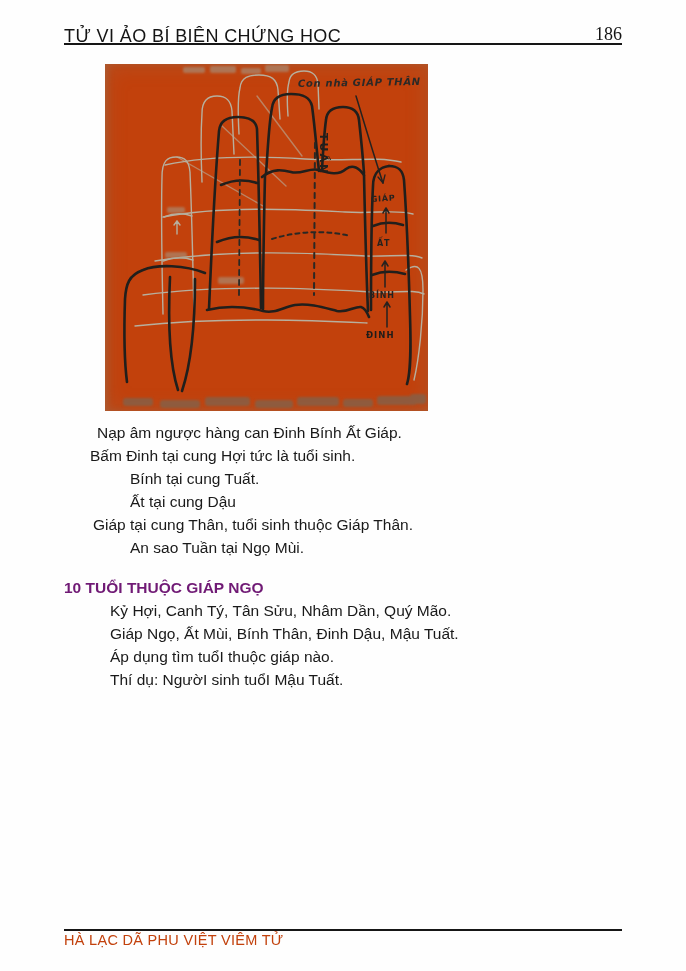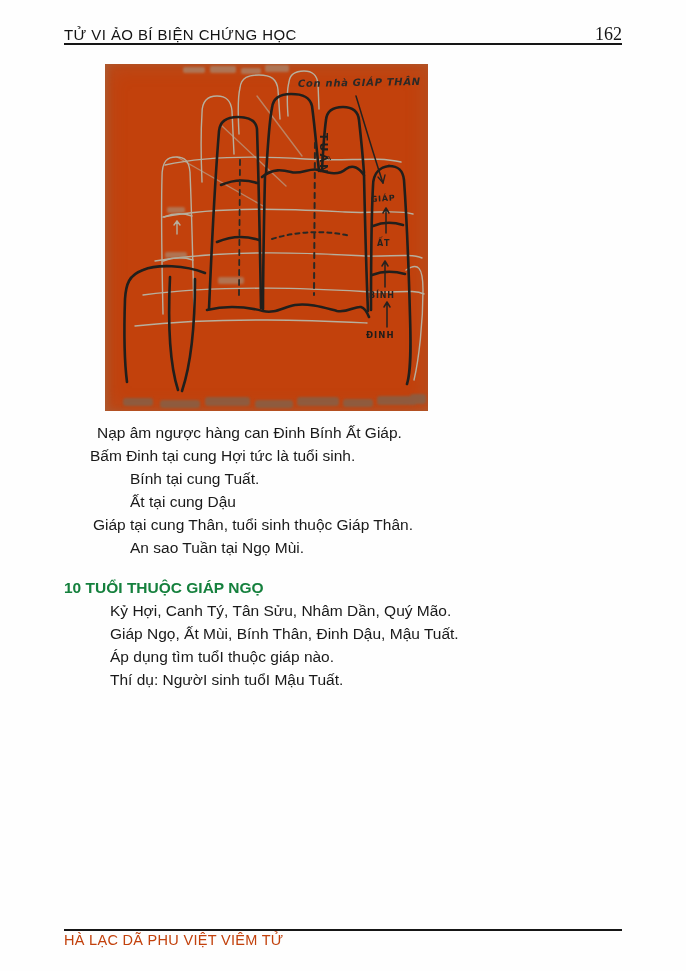--- a/index.html
+++ b/index.html
@@ -3,21 +3,21 @@
 <meta charset="utf-8">
 <style>
   html,body{margin:0;padding:0;background:#888;}
   .page{
     position:relative;width:686px;height:971px;background:#fefefe;
     font-family:"Liberation Sans","DejaVu Sans",sans-serif;color:#1a1a1a;
     overflow:hidden;margin:0 auto;
   }
   
   .hdr-title{
-    position:absolute;left:64px;top:26px;font-size:15px;letter-spacing:.4px;
+    position:absolute;left:64px;top:26px;font-size:18px;letter-spacing:.4px;
     color:#141414;
   }
   .hdr-num{
     position:absolute;right:64px;top:24px;font-family:"Liberation Serif","DejaVu Serif",serif;
     font-size:18px;color:#141414;
   }
   .hdr-rule{position:absolute;left:64px;top:43px;width:558px;height:2px;background:#161616;}
   
   .scan{
     position:absolute;left:105px;top:64px;width:323px;height:347px;
@@ -42,32 +42,32 @@
     letter-spacing:1px;fill:#1e1c19;
   }
   
   .bodytext{position:absolute;left:64px;top:421px;width:560px;font-size:15.5px;line-height:23px;}
   .bline{white-space:nowrap;color:#191919;}
   .i26{padding-left:26px;}
   .i33{padding-left:33px;}
   .i29{padding-left:29px;}
   .i66{padding-left:66px;}
   .i46{padding-left:46px;}
-  .heading{font-weight:bold;font-size:15.5px;line-height:23px;margin-top:17px;color:#15803d;}
+  .heading{font-weight:bold;font-size:15.5px;line-height:23px;margin-top:17px;color:#701a75;}
   
   .ftr-rule{position:absolute;left:64px;top:929px;width:558px;height:2px;background:#161616;}
   .ftr-text{position:absolute;left:64px;top:932px;font-size:14.5px;letter-spacing:.3px;color:#c2410c;}
 </style>
 </head>
 <body>
 
 <div class="page">
 
   <div class="hdr-title">TỬ VI ẢO BÍ BIỆN CHỨNG HỌC</div>
-  <div class="hdr-num">162</div>
+  <div class="hdr-num">186</div>
   <div class="hdr-rule"></div>
 
   <div class="scan">
     <svg width="323" height="347" viewBox="0 0 323 347">
       <defs>
         <filter id="fz" x="-50%" y="-50%" width="200%" height="200%">
           <feGaussianBlur stdDeviation="0.9"></feGaussianBlur>
         </filter>
       </defs>
 

